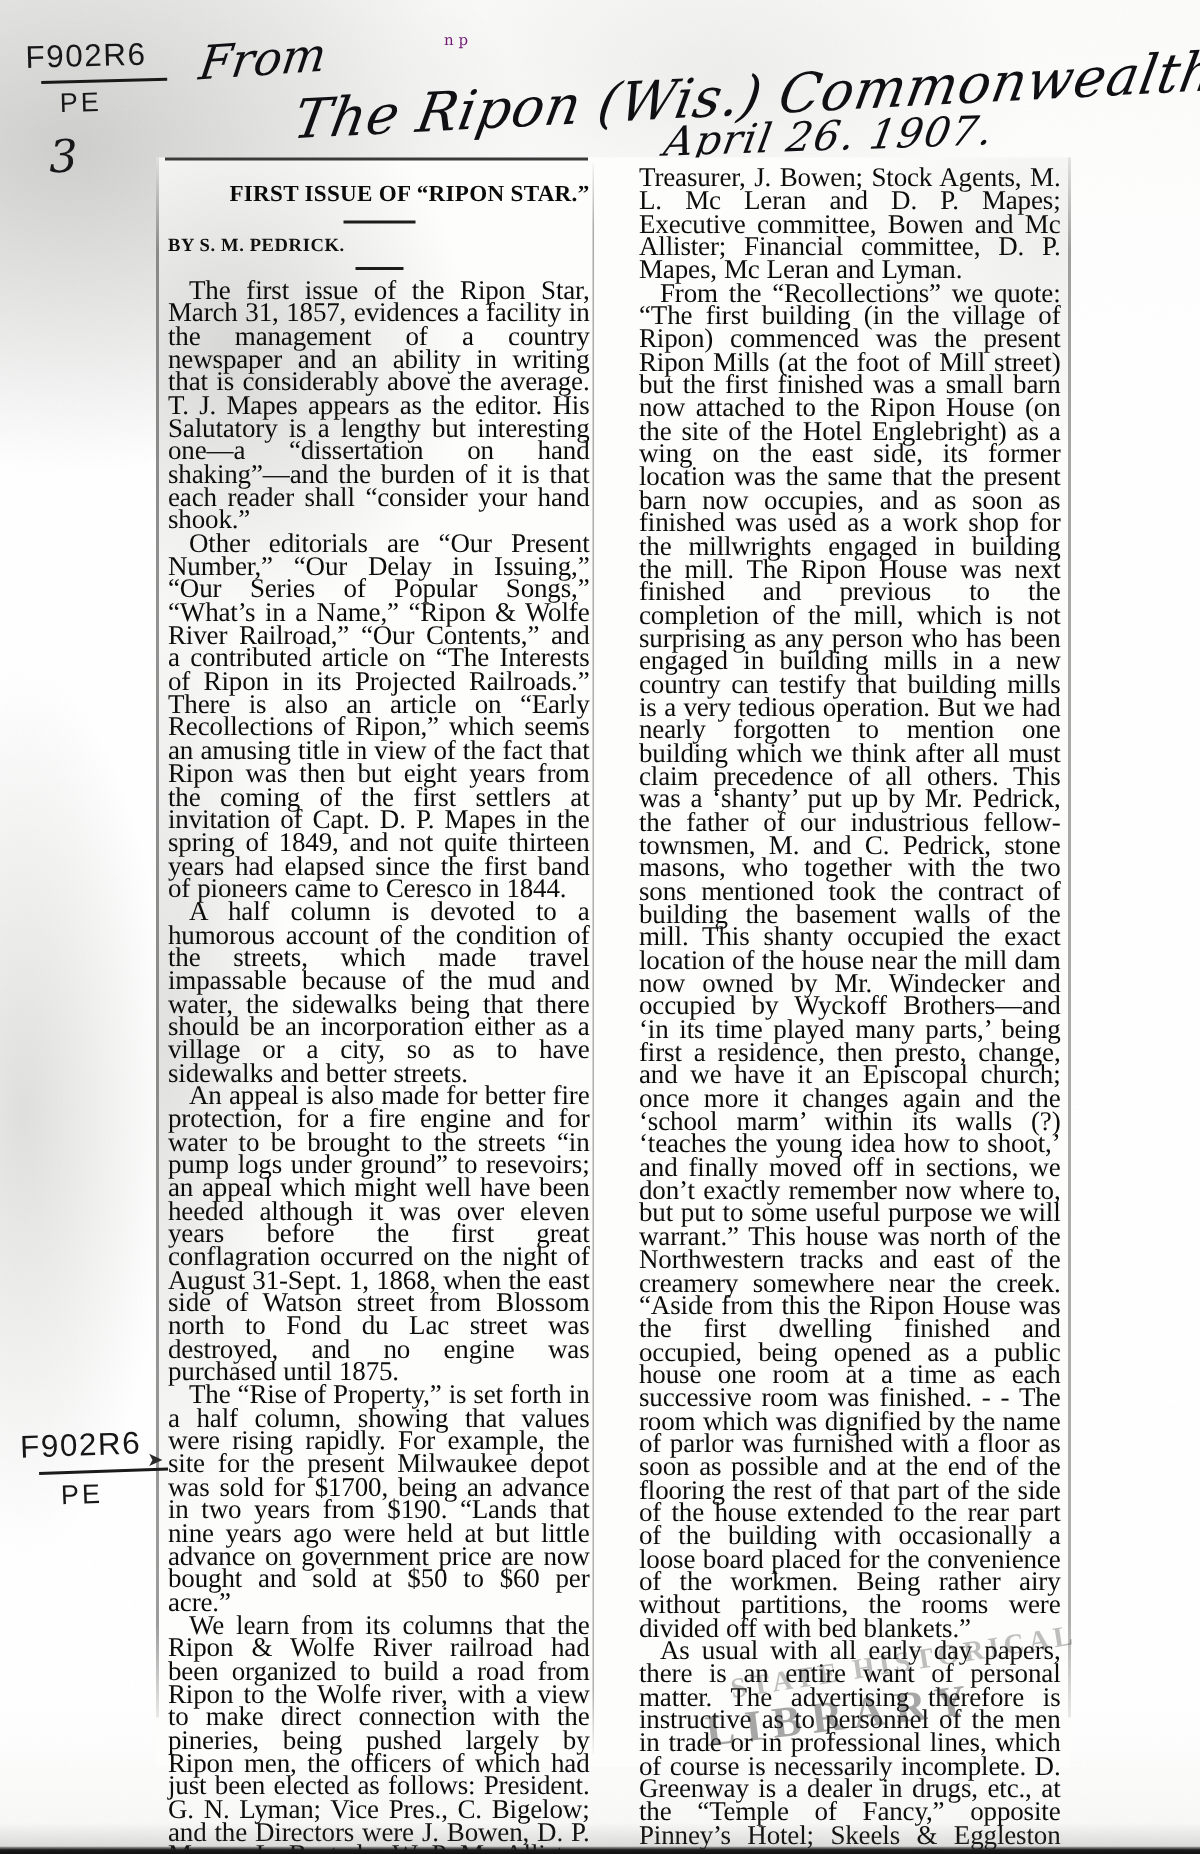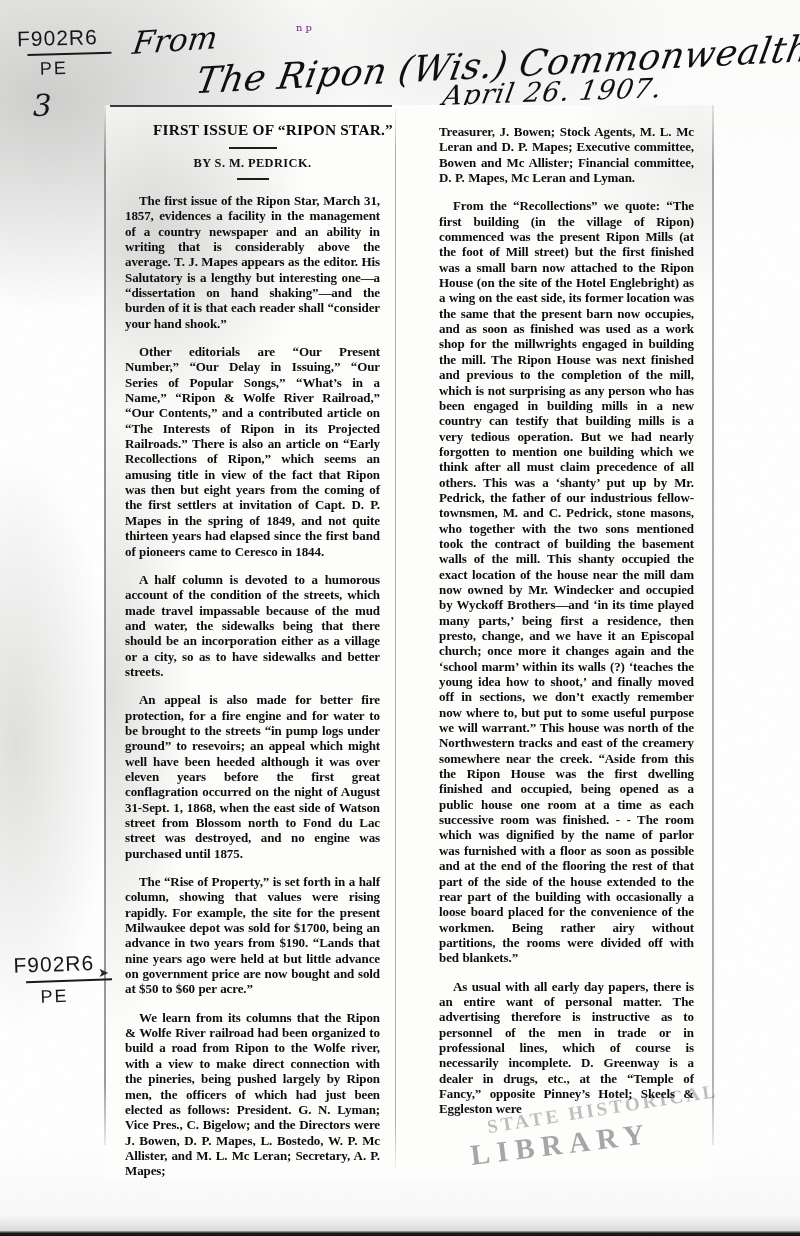--- a/index.html
+++ b/index.html
@@ -230,35 +230,34 @@
   .hr-shorter {
     width: 32px;
     height: 2px;
     background: #1c1c1c;
     margin: 7px auto 6px auto;
   }
   .byline {
     font-family: "Liberation Serif", serif;
     font-weight: bold;
     font-size: 12.4px;
-    text-align: center;
     letter-spacing: 0.4px;
     color: #101010;
   }
 
   p.body {
     font-family: "Liberation Serif", serif;
-    font-size: 13px;
+    font-size: 18px;
     line-height: 15.35px;
     text-align: justify;
     text-align-last: left;
     color: #0d0d0d;
-    margin: 13px;
+    margin: 0;
     text-indent: 14px;
-    font-weight: bold;
+    font-weight: normal;
     letter-spacing: -0.1px;
     word-spacing: 0.3px;
     -webkit-font-smoothing: none;
   }
   p.body.no-indent { text-indent: 0; }
 
   
   .library-stamp {
     position: absolute;
     left: 470px;

